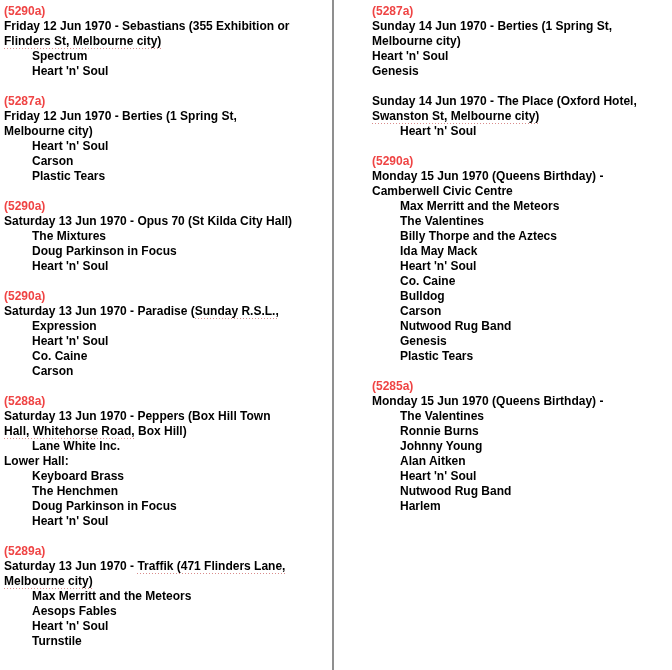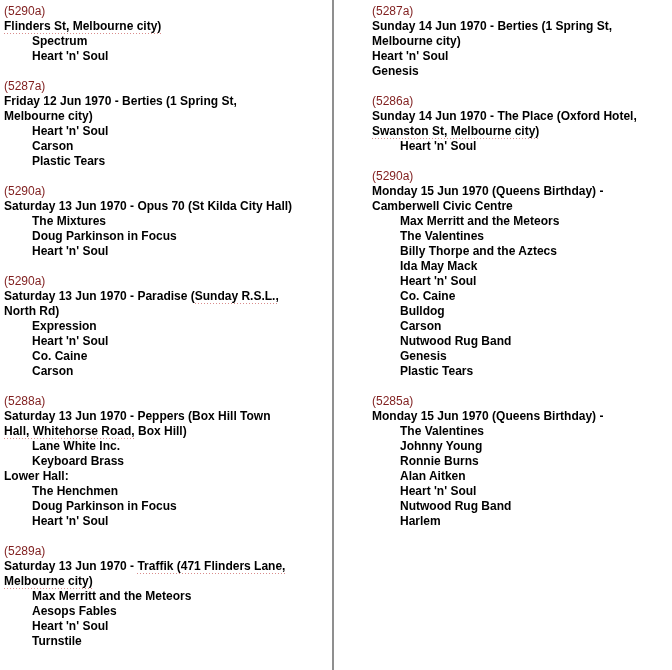--- a/index.html
+++ b/index.html
@@ -25,40 +25,41 @@
   .col-left  { left: 4px;   width: 326px; }
   .col-right { left: 372px; width: 298px; }
   .divider {
     position: absolute;
     top: 0;
     bottom: 0;
     width: 2px;
   }
   .entry { margin-bottom: 15px; }
   .ref {
-    font-weight: normal;
-    color: #7f1d1d;
+    font-weight: bold;
+    color: #ef4444;
   }
   .title-line { white-space: nowrap; }
   .band { white-space: nowrap; }
   .band.indent { padding-left: 28px; }
   .squiggle {
     background-image: repeating-linear-gradient(to right, #d98c8c 0 1px, rgba(255,255,255,0) 1px 3px);
     background-repeat: no-repeat;
     background-position: 0 bottom;
     background-size: 100% 1px;
     padding-bottom: 1px;
   }
 </style>
 </head>
 <body>
 
 <div class="column col-left">
     <div class="entry">
       <div class="ref">(5290a)</div>
+      <div class="title-line"><span class="">Friday 12 Jun 1970 - Sebastians (355 Exhibition or</span></div>
       <div class="title-line"><span class="squiggle">Flinders St, Melbourne city)</span></div>
       <div class="band indent">Spectrum</div>
       <div class="band indent">Heart 'n' Soul</div>
     </div>
     <div class="entry">
       <div class="ref">(5287a)</div>
       <div class="title-line"><span class="">Friday 12 Jun 1970 - Berties (1 Spring St,</span></div>
       <div class="title-line"><span class="">Melbourne city)</span></div>
       <div class="band indent">Heart 'n' Soul</div>
       <div class="band indent">Carson</div>
@@ -67,33 +68,32 @@
     <div class="entry">
       <div class="ref">(5290a)</div>
       <div class="title-line"><span class="">Saturday 13 Jun 1970 - Opus 70 (St Kilda City Hall)</span></div>
       <div class="band indent">The Mixtures</div>
       <div class="band indent">Doug Parkinson in Focus</div>
       <div class="band indent">Heart 'n' Soul</div>
     </div>
     <div class="entry">
       <div class="ref">(5290a)</div>
       <div class="title-line"><span class="">Saturday 13 Jun 1970 - Paradise (</span><span class="squiggle">Sunday R.S.L.,</span></div>
-      <div class="title-line"><span class="">North Rd)</span></div>
       <div class="band indent">Expression</div>
       <div class="band indent">Heart 'n' Soul</div>
       <div class="band indent">Co. Caine</div>
       <div class="band indent">Carson</div>
     </div>
     <div class="entry">
       <div class="ref">(5288a)</div>
       <div class="title-line"><span class="">Saturday 13 Jun 1970 - Peppers (Box Hill Town</span></div>
       <div class="title-line"><span class="squiggle">Hall, Whitehorse Road,</span><span class=""> Box Hill)</span></div>
       <div class="band indent">Lane White Inc.</div>
+      <div class="band">Lower Hall:</div>
       <div class="band indent">Keyboard Brass</div>
-      <div class="band">Lower Hall:</div>
       <div class="band indent">The Henchmen</div>
       <div class="band indent">Doug Parkinson in Focus</div>
       <div class="band indent">Heart 'n' Soul</div>
     </div>
     <div class="entry">
       <div class="ref">(5289a)</div>
       <div class="title-line"><span class="">Saturday 13 Jun 1970 - </span><span class="squiggle">Traffik (471 Flinders Lane,</span></div>
       <div class="title-line"><span class="squiggle">Melbourne city)</span></div>
       <div class="band indent">Max Merritt and the Meteors</div>
       <div class="band indent">Aesops Fables</div>
@@ -106,21 +106,20 @@
 
 <div class="column col-right">
     <div class="entry">
       <div class="ref">(5287a)</div>
       <div class="title-line"><span class="">Sunday 14 Jun 1970 - Berties (1 Spring St,</span></div>
       <div class="title-line"><span class="">Melbourne city)</span></div>
       <div class="band">Heart 'n' Soul</div>
       <div class="band">Genesis</div>
     </div>
     <div class="entry">
-      <div class="ref">(5286a)</div>
       <div class="title-line"><span class="">Sunday 14 Jun 1970 - The Place (Oxford Hotel,</span></div>
       <div class="title-line"><span class="squiggle">Swanston St, Melbourne city)</span></div>
       <div class="band indent">Heart 'n' Soul</div>
     </div>
     <div class="entry">
       <div class="ref">(5290a)</div>
       <div class="title-line"><span class="">Monday 15 Jun 1970 (Queens Birthday) -</span></div>
       <div class="title-line"><span class="">Camberwell Civic Centre</span></div>
       <div class="band indent">Max Merritt and the Meteors</div>
       <div class="band indent">The Valentines</div>
@@ -131,20 +130,20 @@
       <div class="band indent">Bulldog</div>
       <div class="band indent">Carson</div>
       <div class="band indent">Nutwood Rug Band</div>
       <div class="band indent">Genesis</div>
       <div class="band indent">Plastic Tears</div>
     </div>
     <div class="entry">
       <div class="ref">(5285a)</div>
       <div class="title-line"><span class="">Monday 15 Jun 1970 (Queens Birthday) -</span></div>
       <div class="band indent">The Valentines</div>
+      <div class="band indent">Ronnie Burns</div>
       <div class="band indent">Johnny Young</div>
-      <div class="band indent">Ronnie Burns</div>
       <div class="band indent">Alan Aitken</div>
       <div class="band indent">Heart 'n' Soul</div>
       <div class="band indent">Nutwood Rug Band</div>
       <div class="band indent">Harlem</div>
     </div>
   </div>
 
 </body></html>

